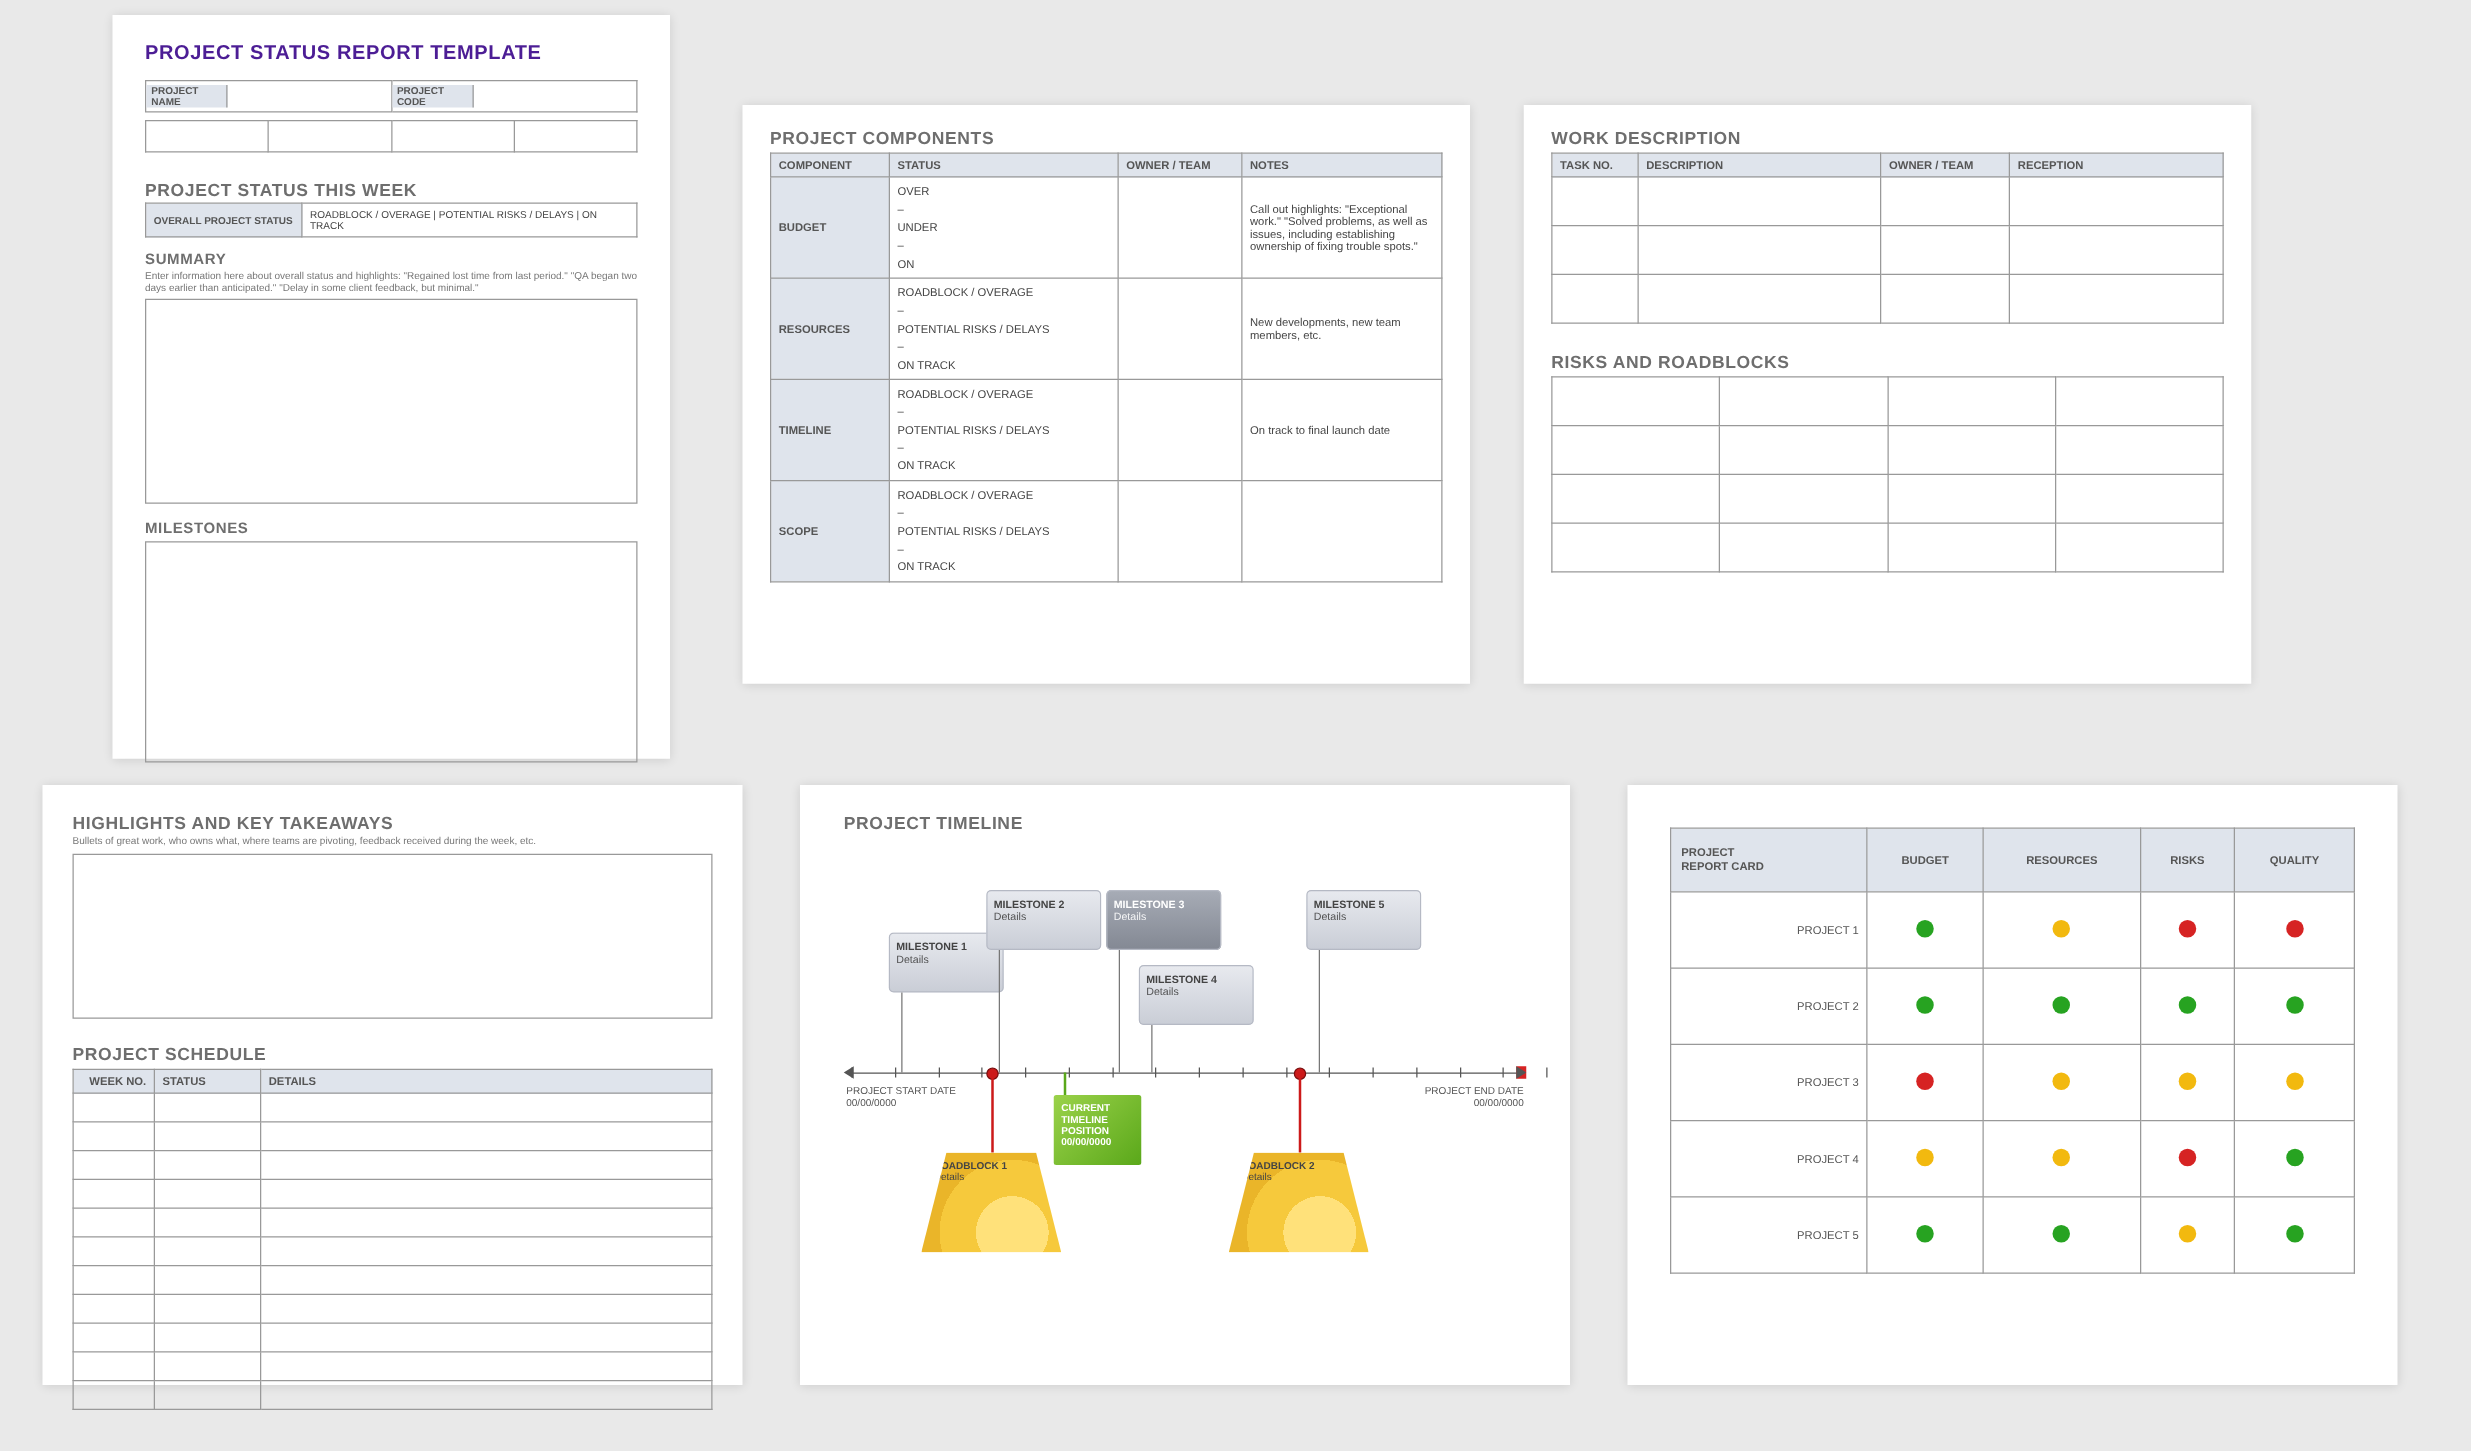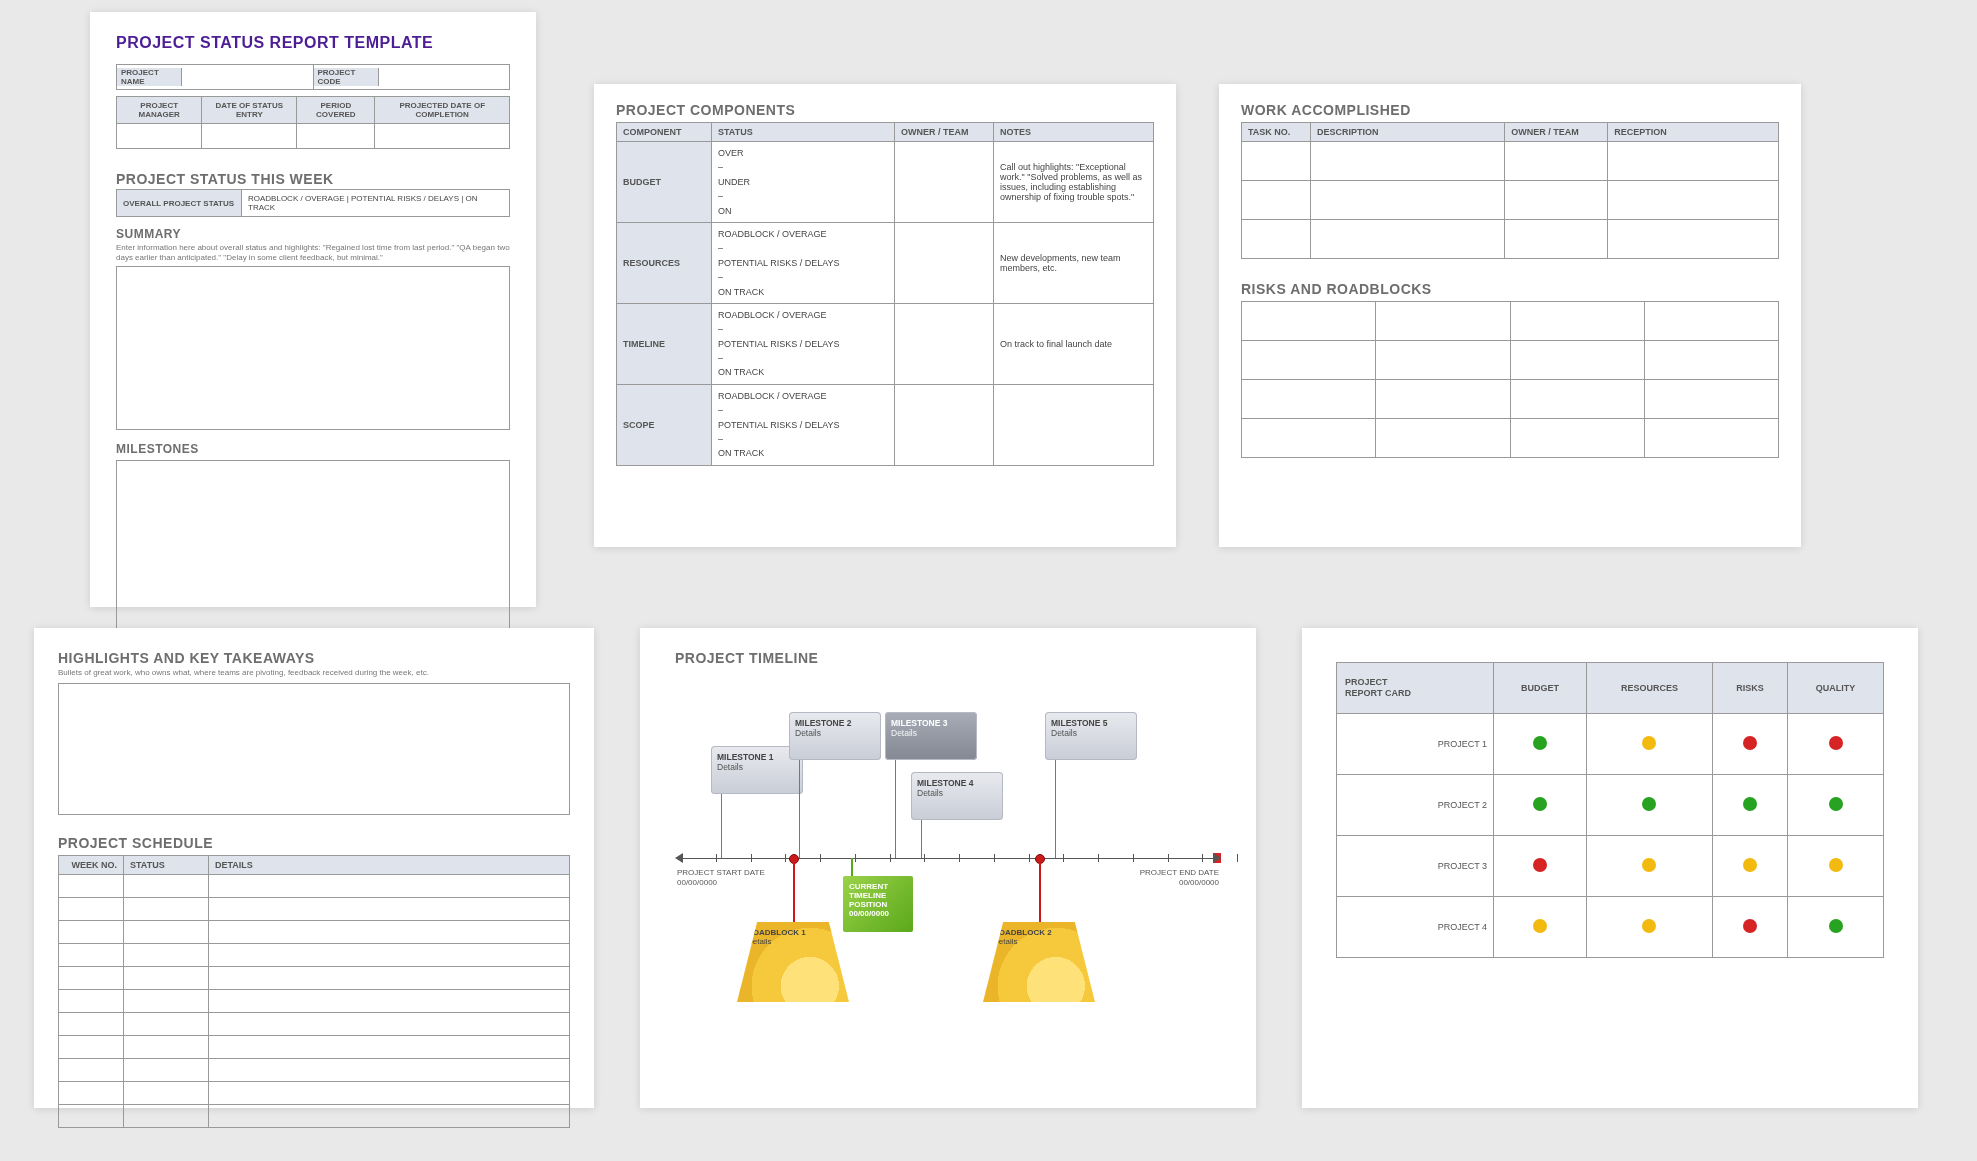--- a/index.html
+++ b/index.html
@@ -124,26 +124,20 @@
         <div class="mval"></div>
       </div>
       <div class="mcell">
         <div class="mlabel">PROJECT CODE</div>
         <div class="mval"></div>
       </div>
     </div>
 
     <table class="meta2" style="margin-top:6px;">
       <tbody>
-          <tr>
-        <th>PROJECT MANAGER</th>
-        <th>DATE OF STATUS ENTRY</th>
-        <th>PERIOD COVERED</th>
-        <th>PROJECTED DATE OF COMPLETION</th>
-      </tr>
       <tr>
         <td></td>
         <td></td>
         <td></td>
         <td></td>
       </tr>
     </tbody>
       </table>
 
     <div class="sect-title" style="margin-top:22px;">PROJECT STATUS THIS WEEK</div>
@@ -212,21 +206,21 @@
  –
 ON TRACK</td>
         <td></td>
         <td></td>
       </tr>
     </tbody>
       </table>
   </div>
 
   <div class="card c3">
-    <div class="sect-title">WORK ACCOMPLISHED</div>
+    <div class="sect-title">WORK DESCRIPTION</div>
     <table style="margin-top:4px;">
       <tbody>
           <tr>
         <th class="a">TASK NO.</th>
         <th>DESCRIPTION</th>
         <th class="c">OWNER / TEAM</th>
         <th>RECEPTION</th>
       </tr>
       <tr>
             <td></td>
@@ -449,17 +443,24 @@
             <td><span class="dot y"></span></td>
             <td><span class="dot y"></span></td>
           </tr>
           <tr>
             <td class="first">PROJECT 4</td>
             <td><span class="dot y"></span></td>
             <td><span class="dot y"></span></td>
             <td><span class="dot r"></span></td>
             <td><span class="dot g"></span></td>
           </tr>
+          <tr>
+            <td class="first">PROJECT 5</td>
+            <td><span class="dot g"></span></td>
+            <td><span class="dot g"></span></td>
+            <td><span class="dot y"></span></td>
+            <td><span class="dot g"></span></td>
+          </tr>
         </tbody>
     </table>
   </div>
 
 </div>
 
 </body></html>

